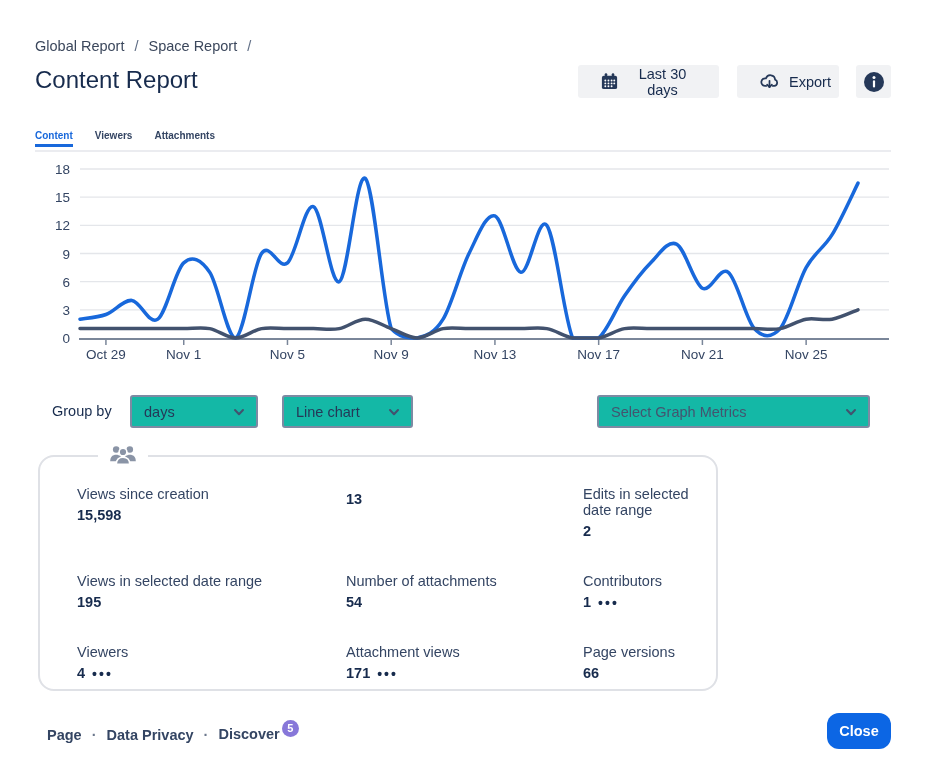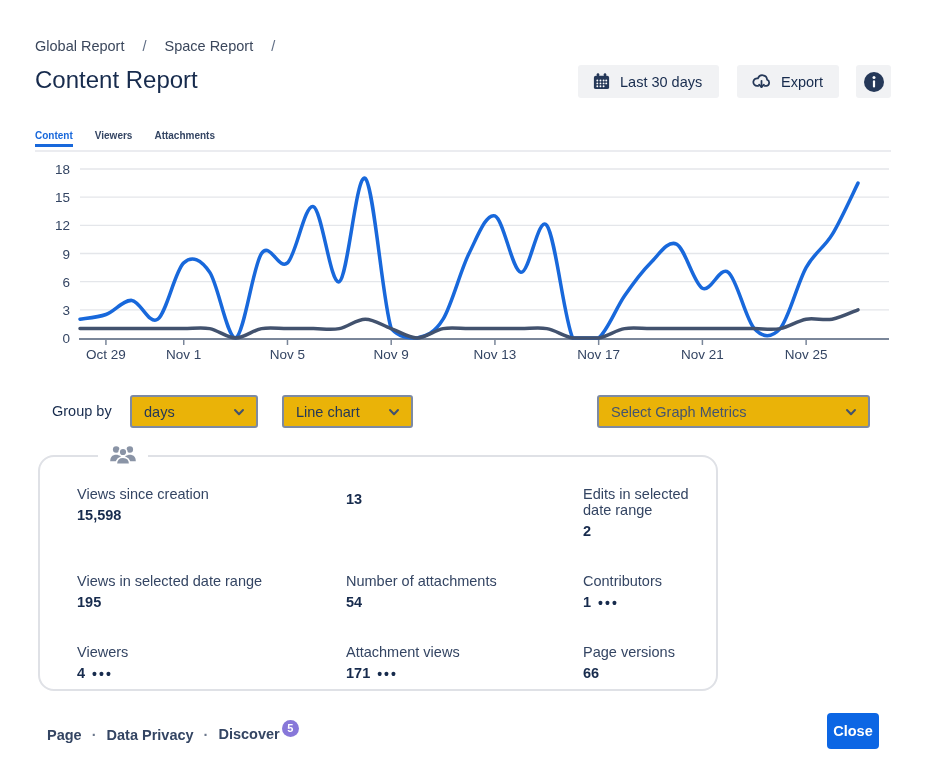--- a/index.html
+++ b/index.html
@@ -2,63 +2,63 @@
 <html><head>
 <meta charset="utf-8">
 <style>
   html,body{margin:0;padding:0}
   body{
     width:926px;height:774px;position:relative;overflow:hidden;
     background:#ffffff;color:#172B4D;
     font-family:"Liberation Sans", sans-serif;
   }
   
-  .crumb{position:absolute;left:35px;top:38px;font-size:14.5px;display:flex;align-items:center;gap:18px;color:#3B475C}
+  .crumb{position:absolute;left:35px;top:38px;font-size:14.5px;display:flex;align-items:center;gap:10px;color:#3B475C}
   .crumb .link{cursor:pointer}
   .crumb .sep{color:#5E6C84}
   
   .title{position:absolute;left:35px;top:66px;margin:0;font-size:24px;font-weight:500;color:#172B4D}
   
   .hbtn{position:absolute;top:65px;height:33px;background:#F1F2F4;border:none;border-radius:3px;
-    display:flex;align-items:center;gap:9px;padding:0 14px;font-family:inherit;
+    display:flex;align-items:center;gap:9px;padding:0 22px;font-family:inherit;
     font-size:14.5px;font-weight:500;color:#172B4D;cursor:pointer;box-sizing:border-box}
   #btn-range{left:578px;width:141px}
   #btn-export{left:737px;width:102px}
   #btn-info{left:856px;width:35px;padding:0;justify-content:center}
   
   .tabs{position:absolute;left:35px;top:127px;display:flex;gap:22px;z-index:2}
   .tab{font-size:10px;font-weight:600;color:#344563;line-height:17px;padding-bottom:0;border-bottom:3px solid transparent;cursor:pointer}
   .tab.active{color:#1868DB;border-color:#1868DB}
   .tabs-divider{position:absolute;left:35px;top:150px;width:856px;height:2px;background:#EBECF0}
   
   .chart{position:absolute;left:35px;top:157px}
   .chart text{font-family:"Liberation Sans", sans-serif}
   
   .grp-label{position:absolute;left:52px;top:403px;font-size:14.5px;color:#172B4D}
-  .sel{position:absolute;top:395px;height:33px;background:#eab308;border:2px solid #7D8AA3;border-radius:3px;
+  .sel{position:absolute;top:395px;height:33px;background:#14b8a6;border:2px solid #7D8AA3;border-radius:3px;
     display:flex;align-items:center;justify-content:space-between;padding:0 10px 0 12px;
     font-size:14.5px;color:#253858;cursor:pointer;box-sizing:border-box}
   #sel-group{left:130px;width:128px}
   #sel-type{left:282px;width:131px}
   #sel-metrics{left:597px;width:273px;color:#44546F}
   
   .panel{position:absolute;left:38px;top:455px;width:680px;height:236px;border:2px solid #DFE1E6;border-radius:16px;box-sizing:border-box}
   .panel-icon{position:absolute;left:58px;top:-13px;background:#fff;padding:0 11px;line-height:0}
   .stats{position:absolute;left:37px;top:29px;display:grid;grid-template-columns:269px 237px auto;row-gap:33px}
   .stat .lbl{font-size:14.5px;color:#344563}
   .stat .val{margin-top:5px;font-size:14.5px;font-weight:700;color:#172B4D;display:flex;align-items:center;gap:7px;line-height:17px}
   .dots{font-size:14px;font-weight:700;letter-spacing:2px;color:#172B4D;cursor:pointer;line-height:1}
   
   .flinks{position:absolute;left:47px;top:726px;display:flex;align-items:center;font-size:14.5px;font-weight:600;color:#344563}
   .flinks .link{cursor:pointer}
   .flinks .sep{margin:0 10px;color:#6B778C;font-weight:700}
   .badge{display:inline-flex;width:17px;height:17px;border-radius:50%;background:#8777D9;color:#fff;
     font-size:11px;font-weight:700;align-items:center;justify-content:center;transform:translateY(-7px);margin-left:2px}
-  .close{position:absolute;left:827px;top:713px;width:52px;height:36px;background:#0C66E4;color:#fff;border:none;
-    border-radius:4px;font-size:14.5px;font-weight:600;cursor:pointer;font-family:inherit}
+  .close{position:absolute;left:827px;top:713px;width:64px;height:36px;background:#0C66E4;color:#fff;border:none;
+    border-radius:12px;font-size:14.5px;font-weight:600;cursor:pointer;font-family:inherit}
 </style>
 </head>
 <body>
 
 <nav class="crumb" id="crumb">
     <span class="link">Global Report</span>
     <span class="sep">/</span>
     <span class="link">Space Report</span>
     <span class="sep">/</span>
   </nav>

